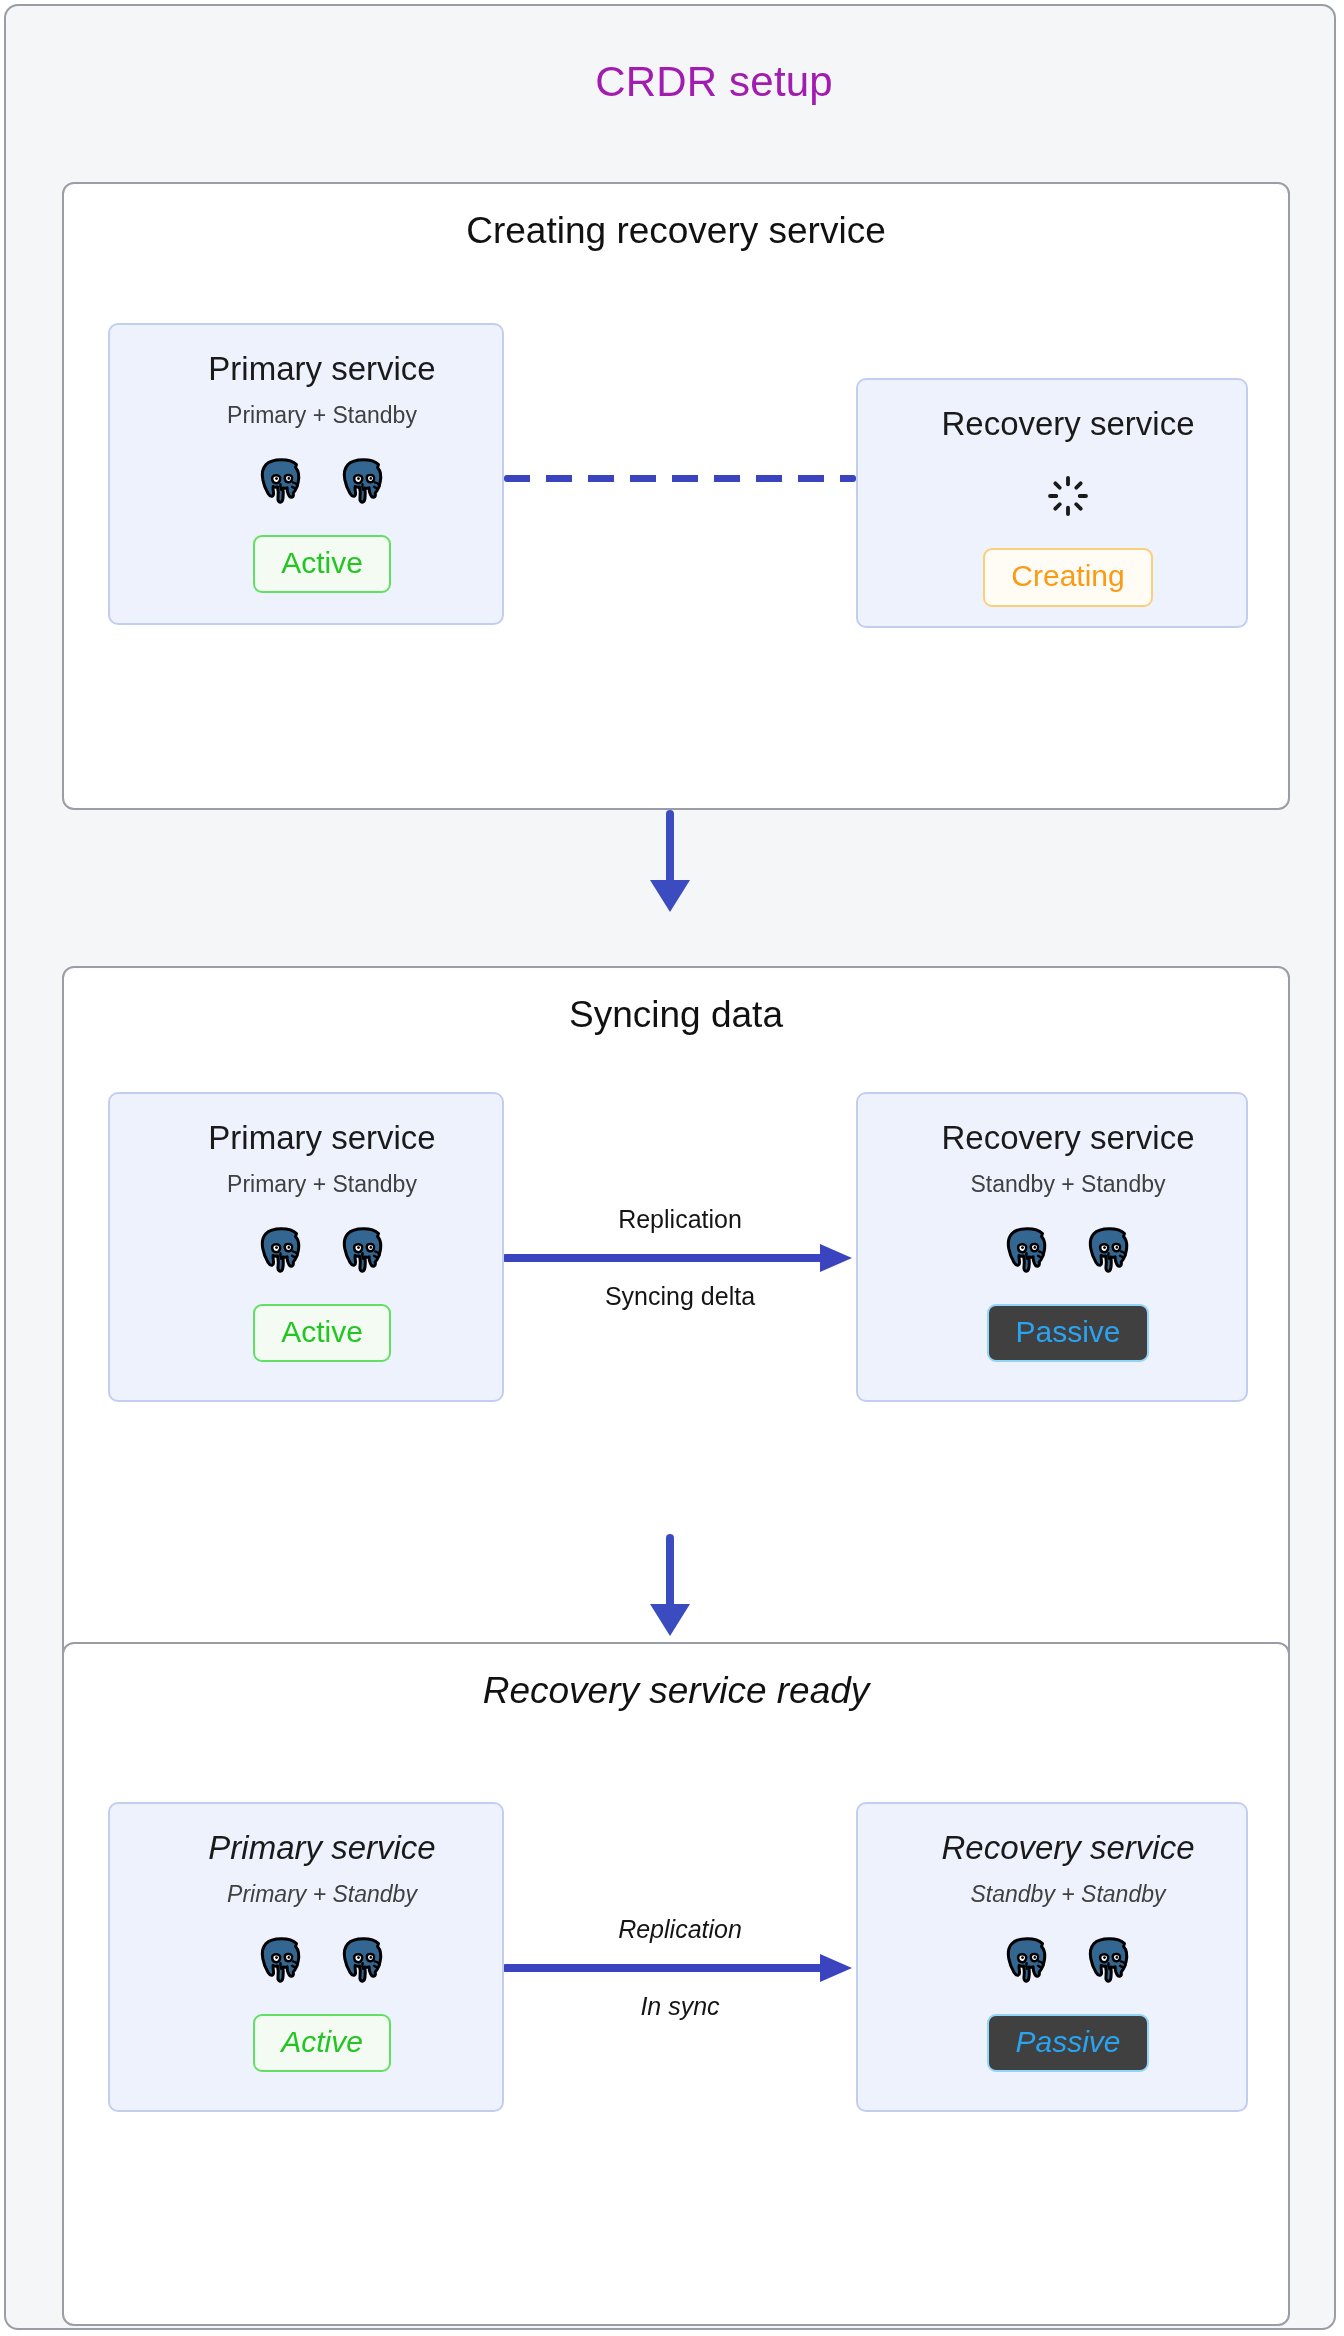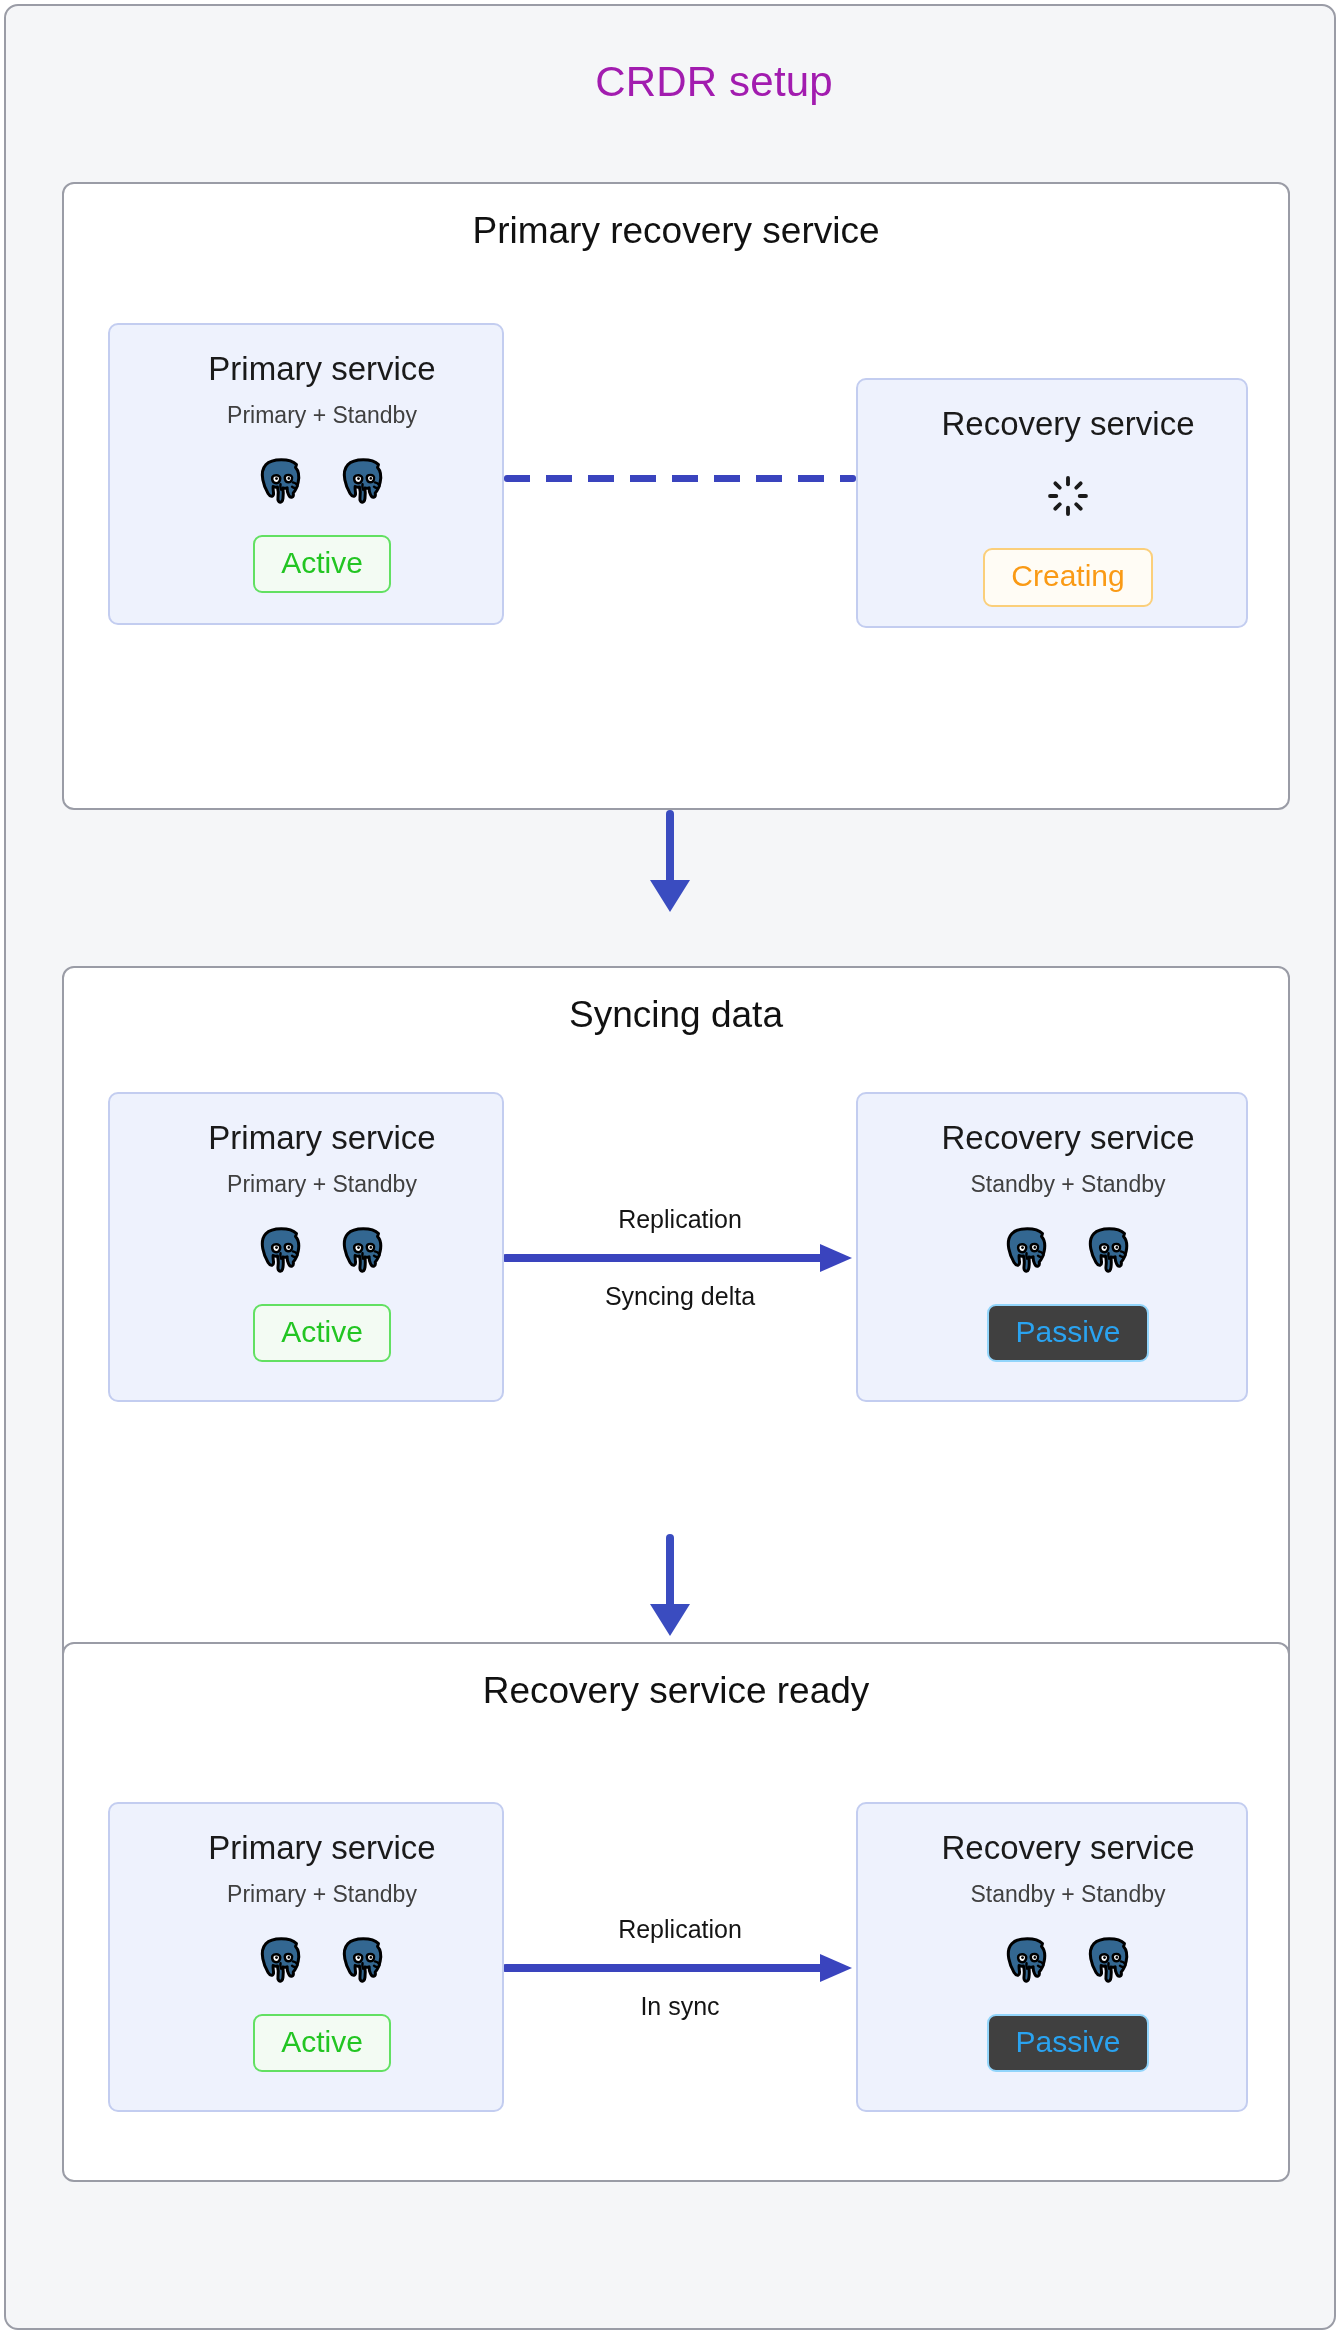--- a/index.html
+++ b/index.html
@@ -45,21 +45,21 @@
     position: absolute;
     left: 56px;
     width: 1228px;
     background: #ffffff;
     border: 2px solid #9a9ca6;
     border-radius: 12px;
     box-sizing: border-box;
   }
   #panel-0 { top: 176px;  height: 628px; }
   #panel-1 { top: 960px;  height: 708px; }
-  #panel-2 { top: 1636px; height: 540px; }
+  #panel-2 { top: 1636px; height: 684px; font-style: italic; }
 
   .panel-title {
     position: absolute;
     left: 0;
     top: 26px;
     width: 100%;
     text-align: center;
     font-size: 37px;
     color: #111111;
   }
@@ -174,21 +174,21 @@
   #arrow-1 { top: 1528px; height: 108px; }
 </style>
 </head>
 <body>
 
 <div id="frame">
 
   <div id="page-title">CRDR setup</div>
 
   <div class="panel" id="panel-0">
-    <div class="panel-title">Primary recovery service</div>
+    <div class="panel-title">Creating recovery service</div>
 
     <div class="card" id="p0-card-primary">
       <div class="card-title">Primary service</div>
       <div class="card-sub">Primary + Standby</div>
       <div class="nodes">
         <span>
           <svg class="pg-icon" width="60" height="60" viewBox="0 0 64 64">
             <g stroke="#000000" stroke-width="3.2" stroke-linecap="round" stroke-linejoin="round" fill="#336791">
               <path d="M48.5 14.5c-3.2-3.4-8.6-5.3-16.2-5.3-7.7 0-13.3 1.9-16.5 5.4-3.6 3.9-4.4 9.7-3.2 16.1 1 5.6 3.4 11 5.6 14.6 1.2 2 2.9 3.3 4.3 2.9 1.3-.4 1.7-2 1.5-3.7-.2-1.9-.6-4.2-.4-6.6.9.5 2.5.9 4.6.5 1.1 3.6 1 8.1.6 11.4-.3 2.6.3 4.6 2.2 4.8 1.8.2 2.8-1.6 3.1-4 .4-3.2.5-7.5-.2-11.2 1.7.5 3.4.4 4.6-.2-.1 2.4.5 5.2 1.5 7.3.9 2 2.4 3.2 3.8 2.6 1.4-.6 1.6-2.5 1.2-4.3 2.3-2.2 4.3-6.6 5.3-11.4 1.3-6.3.7-12.2-2.8-15.9z"></path>
               <path d="M24.5 26.2c1.9-.6 4.2-.4 5.5.6 1.2.9 1.4 2.5.9 4.2-.6 1.9-2.2 3.3-4.1 3.3-2.1 0-3.7-1.6-4.1-3.6-.4-1.9.2-3.8 1.8-4.5z" fill="#ffffff" stroke-width="2.6"></path>

